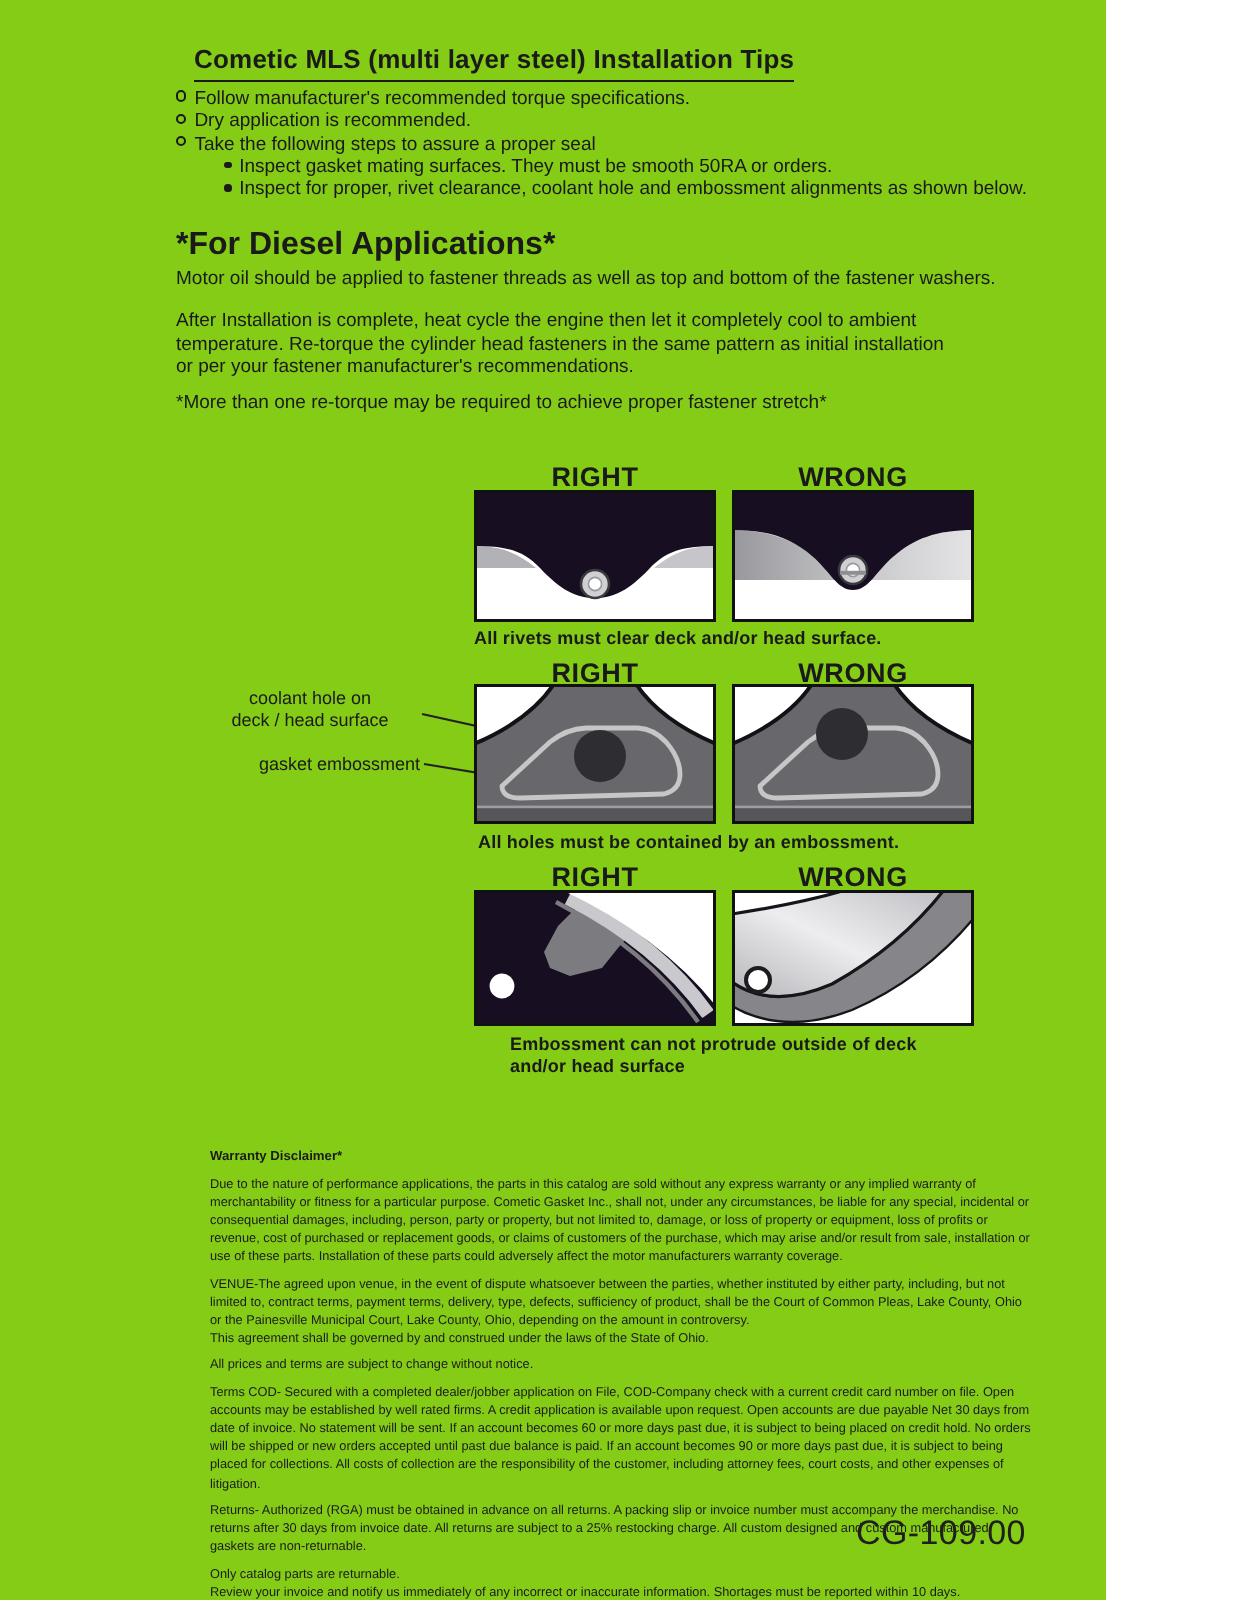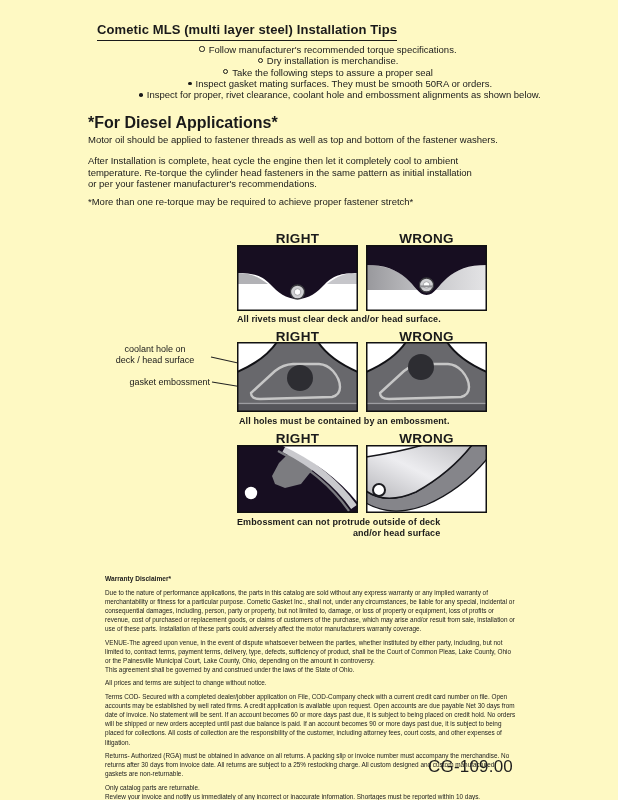--- a/index.html
+++ b/index.html
@@ -1,26 +1,26 @@
 <!DOCTYPE html>
 <html><head>
 <meta charset="utf-8">
 <style>
   html,body { margin:0; padding:0; background:#ffffff; }
   .page {
-    position:relative; width:618px; height:800px; background:#fef9c3;
+    position:relative; width:553px; height:800px; background:#84cc16;
     font-family:"Liberation Sans", sans-serif; color:#1a1a1a; overflow:hidden;
   }
   .title {
     position:absolute; left:97px; top:22px; margin:0;
     font-size:13px; font-weight:bold; letter-spacing:0.1px;
     border-bottom:1.5px solid #1a1a1a; padding-bottom:2.5px; display:inline-block;
   }
   .bullets { position:absolute; left:88px; top:44px; width:480px; font-size:9.5px; line-height:11.3px; }
-  .bullet-row { white-space:nowrap;text-align:center; }
+  .bullet-row { white-space:nowrap; }
   .b-marker { display:inline-block; width:3.2px; height:3.2px; border:1px solid #1a1a1a; border-radius:50%; margin-right:4px; vertical-align:1.5px; }
   .sub { padding-left:24px; }
   .sb-marker { display:inline-block; width:3.6px; height:3.6px; background:#1a1a1a; border-radius:50%; margin-right:4px; vertical-align:1.5px; }
   .diesel { position:absolute; left:88px; top:116px; width:470px; font-size:9.5px; line-height:11.3px; }
   .diesel-heading { font-size:16px; font-weight:bold; line-height:13px; margin:0 0 4.5px 0; }
   .dpara { margin:0 0 10.5px 0; }
   .dline { white-space:nowrap; }
   .dnote { margin-top:-4px; white-space:nowrap; }
   .diagrams { position:absolute; left:0; top:230px; width:618px; height:312px; }
   .dlabel { position:absolute; width:121px; text-align:center; font-size:13.5px; font-weight:bold; letter-spacing:0.3px; line-height:14px; }
@@ -37,21 +37,21 @@
 </style>
 </head>
 <body>
 
 <div class="page">
 
   <h1 class="title">Cometic MLS (multi layer steel) Installation Tips</h1>
 
   <div class="bullets">
     <div class="bullet-row"><span class="b-marker"></span><span>Follow manufacturer's recommended torque specifications.</span></div>
-    <div class="bullet-row"><span class="b-marker"></span><span>Dry installation is merchandise.</span></div>
+    <div class="bullet-row"><span class="b-marker"></span><span>Dry application is recommended.</span></div>
     <div class="bullet-row"><span class="b-marker"></span><span>Take the following steps to assure a proper seal</span></div>
     <div class="bullet-row sub"><span class="sb-marker"></span><span>Inspect gasket mating surfaces.  They must be smooth 50RA or orders.</span></div>
     <div class="bullet-row sub"><span class="sb-marker"></span><span>Inspect for proper, rivet clearance, coolant hole and embossment alignments as shown below.</span></div>
   </div>
 
   <div class="diesel">
     <div class="diesel-heading">*For Diesel Applications*</div>
     <div class="dpara">
       <div class="dline">Motor oil should be applied to fastener threads as well as top and bottom of the fastener washers.</div>
     </div>
@@ -172,21 +172,21 @@
           </linearGradient>
         </defs>
         <rect x="0" y="0" width="121" height="68" fill="#ffffff"></rect>
         <path d="M0,46 Q20,60 50,47 Q84,28 106,0 L121,0 L121,14 Q95,45 60,60 Q26,73 0,58 Z" fill="#85858a" stroke="#15151a" stroke-width="1.2"></path>
         <path d="M0,12 Q33,7 57,0 L106,0 Q84,28 50,47 Q20,60 0,46 Z" fill="url(#gB)" stroke="#15151a" stroke-width="1.6"></path>
         <circle cx="13" cy="45" r="6" fill="#ffffff" stroke="#1c1c20" stroke-width="2"></circle>
         <rect x="0.75" y="0.75" width="119.5" height="66.5" fill="none" stroke="#111111" stroke-width="1.5"></rect>
       </svg>
     </div>
 
-    <div class="dcaption" style="left:237px; top:287px;text-align:right;">
+    <div class="dcaption" style="left:255px; top:287px;">
       <div>Embossment can not protrude outside of deck</div>
       <div>and/or head surface</div>
     </div>
 
   </div>
 
   <div class="legal">
     <div class="legal-heading">Warranty Disclaimer*</div>
     <p>Due to the nature of performance applications, the parts in this catalog are sold without any express warranty or any implied warranty of merchantability or fitness for a particular purpose.  Cometic Gasket Inc., shall not, under any circumstances, be liable for any special, incidental or consequential damages, including, person, party or property, but not limited to, damage, or loss of property or equipment, loss of profits or revenue, cost of purchased or replacement goods, or claims of customers of the purchase, which may arise and/or result from sale, installation or use of these parts.  Installation of these parts could adversely affect the motor manufacturers warranty coverage.</p>
     <p class="tight">VENUE-The agreed upon venue, in the event of dispute whatsoever between the parties, whether instituted by either party, including, but not limited to, contract terms, payment terms, delivery, type, defects, sufficiency of product, shall be the Court of Common Pleas, Lake County, Ohio or the Painesville Municipal Court, Lake County, Ohio, depending on the amount in controversy.</p>

